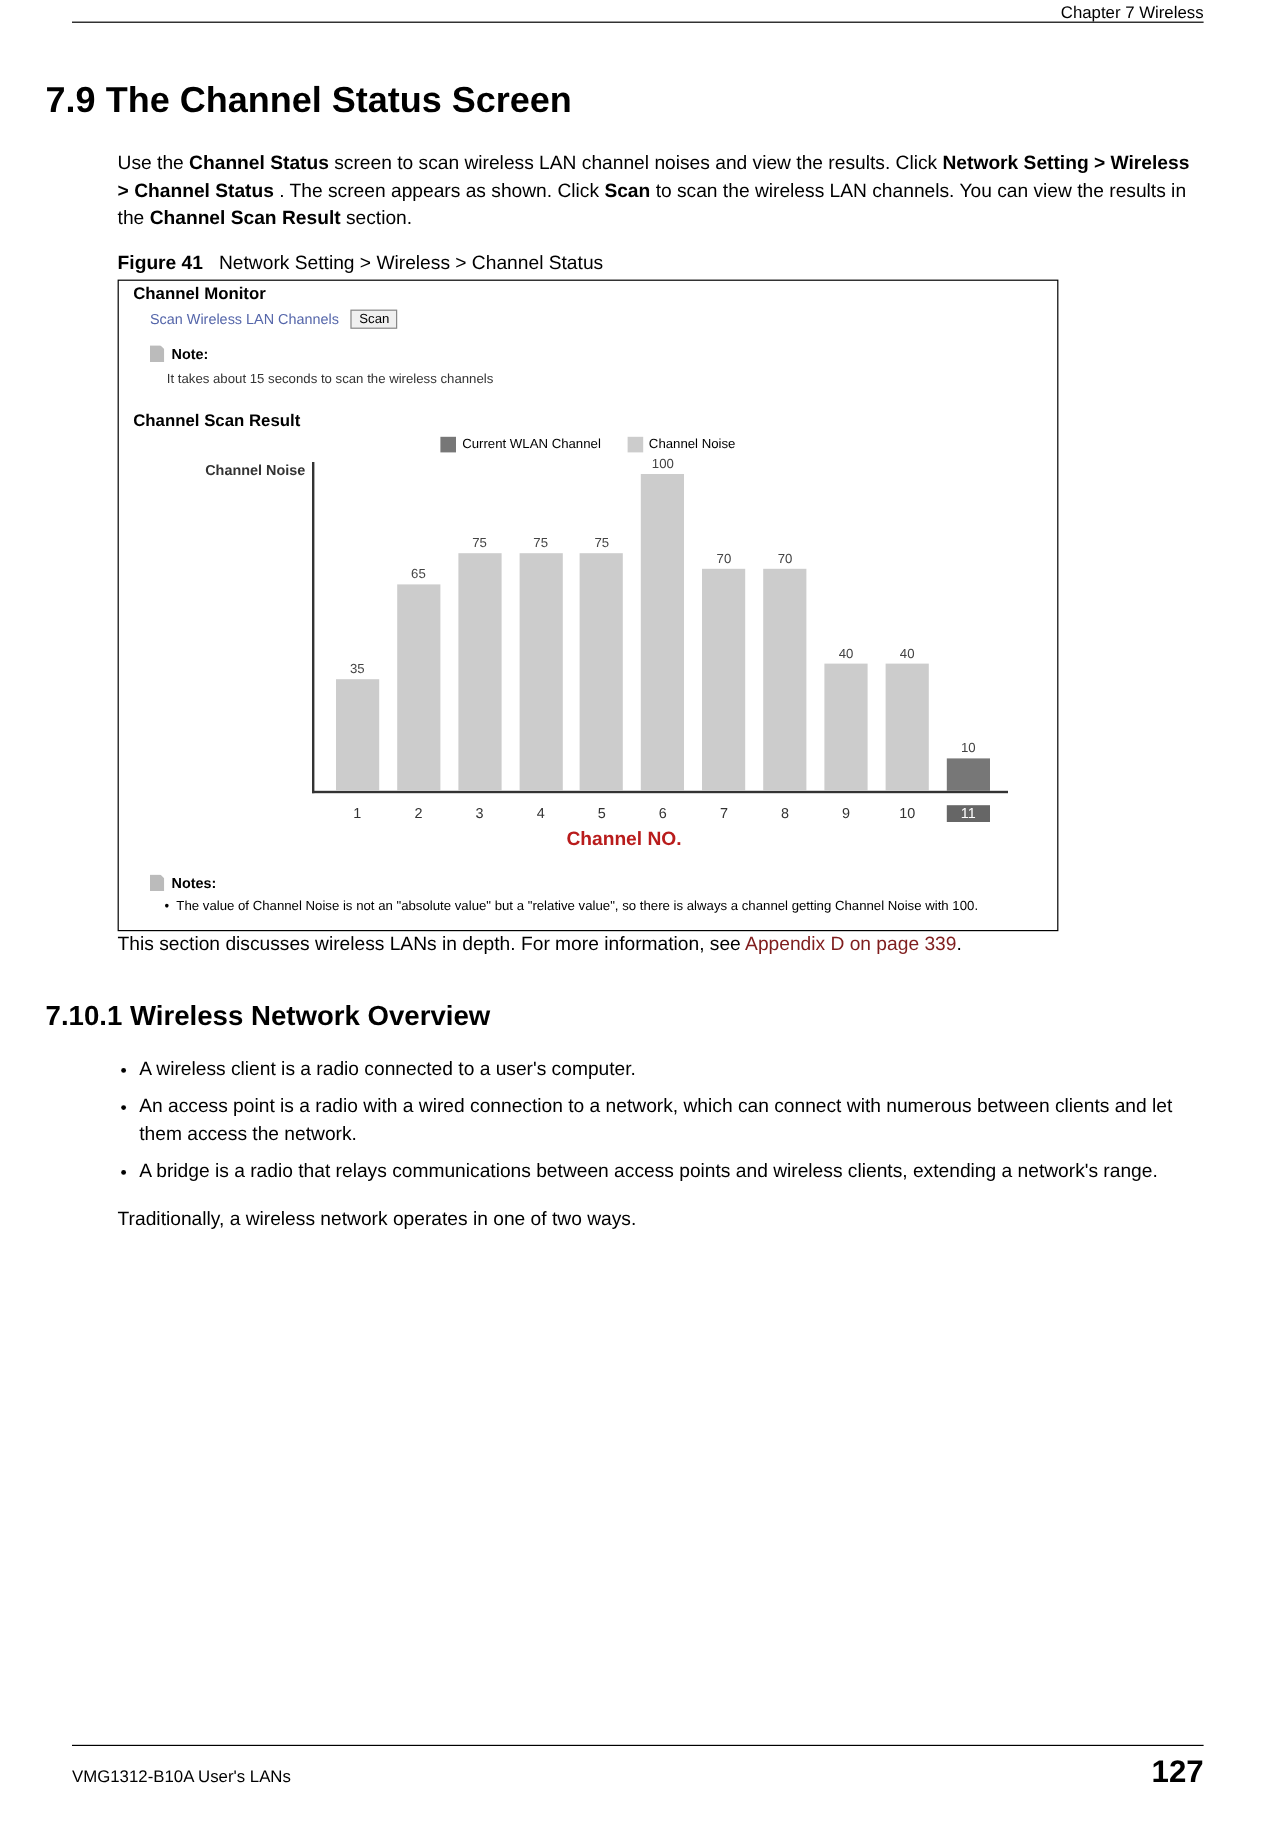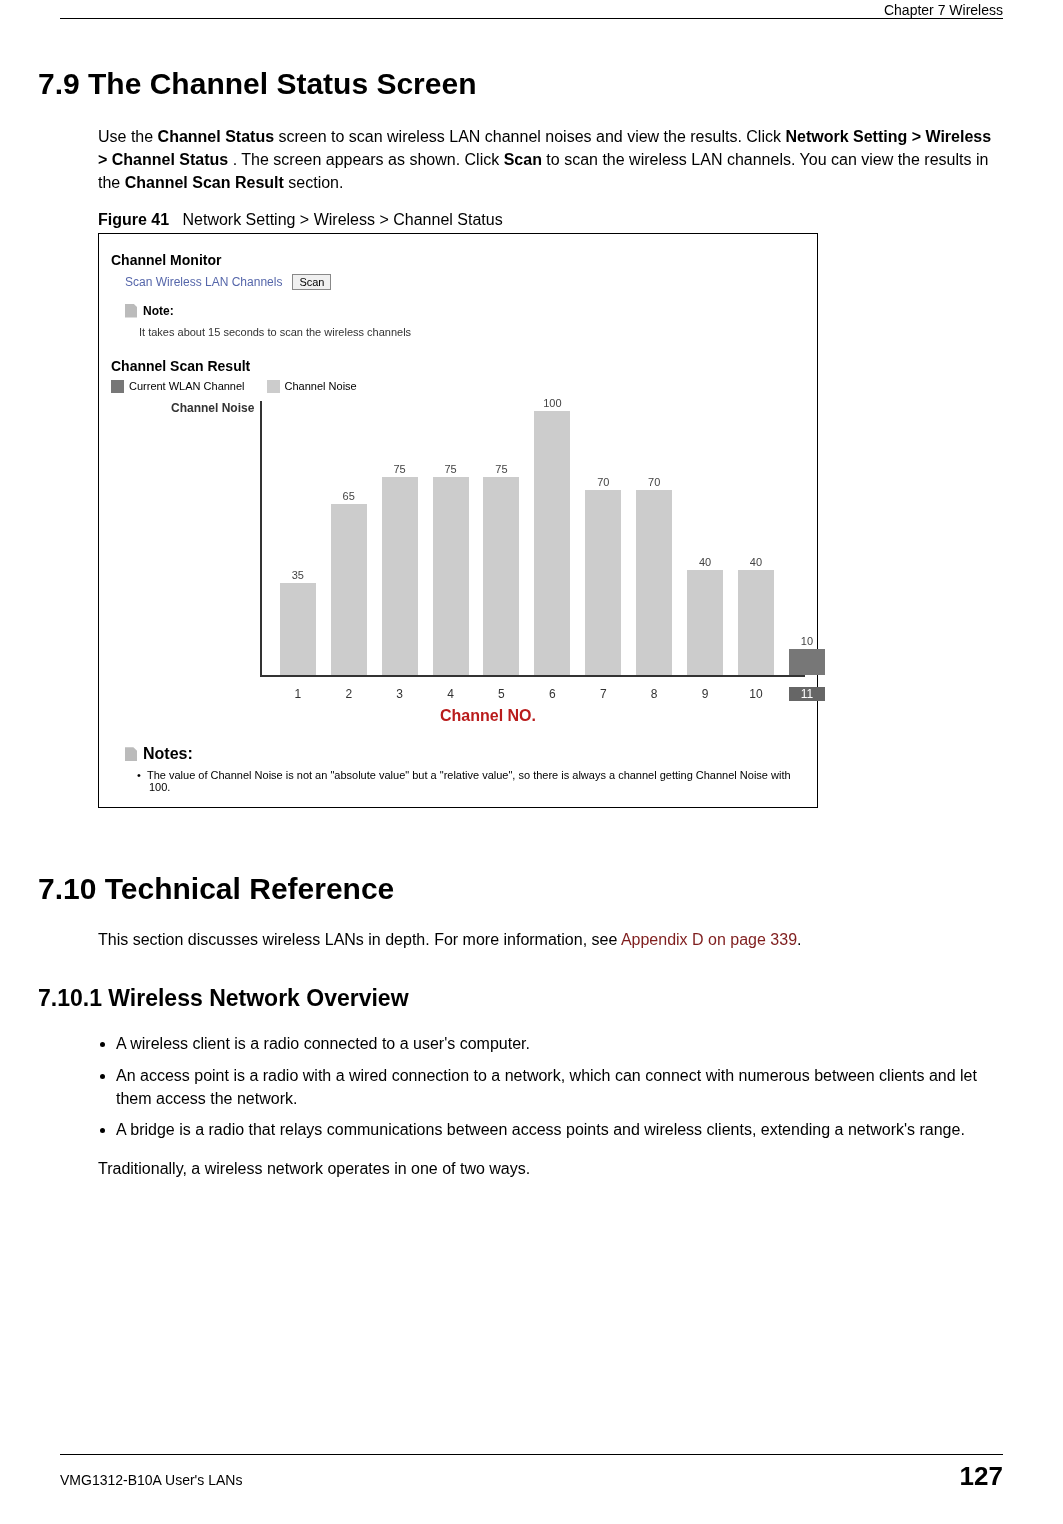--- a/index.html
+++ b/index.html
@@ -4,44 +4,44 @@
 <style>
   html,body{margin:0;padding:0;background:#fff;color:#000;font-family:Verdana,Geneva,sans-serif}
   .page{width:1063px;height:1524px;margin:0 auto;position:relative;box-sizing:border-box;padding:18px 60px 0 60px}
   .hr-top{border:none;border-top:1.5px solid #000;margin:0}
   .hdr-right{position:absolute;top:0;right:60px;font-size:14px;padding-top:2px}
   .h2{font-family:Arial,Helvetica,sans-serif;font-weight:bold;font-size:30px;margin:48px 0 24px -22px}
   .body-indent{margin-left:38px;margin-right:0}
   .p{font-size:16px;line-height:1.45;margin:0 0 16px 0}
   .b{font-weight:bold}
   .fig-cap{font-size:16px;margin:12px 0 4px 0}
-  .fig-box{border:1px solid #000;width:720px;box-sizing:border-box;padding:18px 12px 14px 12px;font-family:Arial,Helvetica,sans-serif}
+  .fig-box{border:1px solid #000;width:784px;box-sizing:border-box;padding:2px 12px 14px 12px;font-family:Arial,Helvetica,sans-serif}
   .fb-title{font-weight:bold;font-size:14px;margin-bottom:6px}
   .fb-row{display:flex;align-items:center;gap:10px;font-size:12px;color:#5566aa;margin-bottom:14px;margin-left:14px}
   .scan-btn{font-size:11px;border:1px solid #888;background:#f0f0f0;padding:1px 6px}
   .note-row{display:flex;align-items:center;gap:6px;font-size:12px;margin-left:14px}
   .note-icon{width:12px;height:14px;position:relative}
   .note-icon::before{content:"";position:absolute;inset:0;background:#bbb;clip-path:polygon(0 0,70% 0,100% 25%,100% 100%,0 100%)}
   .note-sub{font-size:11px;margin:8px 0 20px 28px;color:#333}
-  .legend{display:flex;gap:22px;justify-content:flex-start;font-size:11px;margin-bottom:8px}
+  .legend{display:flex;gap:22px;justify-content:center;font-size:11px;margin-bottom:8px}
   .swatch{display:inline-block;width:13px;height:13px;vertical-align:middle;margin-right:5px}
   .sw-cur{background:#777}
   .sw-noise{background:#ccc}
   .chart-wrap{display:flex;align-items:flex-start;margin-left:60px}
   .ylab{font-size:12px;font-weight:bold;white-space:nowrap;color:#333;margin-right:6px}
   .plot-area{position:relative;width:580px;height:300px}
   .axis-y{position:absolute;left:0;top:0;bottom:24px;width:2px;background:#333}
   .axis-x{position:absolute;left:0;right:0;bottom:24px;height:2px;background:#333}
   .bar{position:absolute;bottom:26px;width:36px;background:#ccc}
   .bar.current{background:#777}
   .bar-lab{position:absolute;width:36px;text-align:center;font-size:11px;color:#444}
   .x-tick{position:absolute;bottom:0;width:36px;text-align:center;font-size:12px;color:#333}
   .x-tick.current{background:#666;color:#fff}
   .xlab{text-align:center;font-size:16px;font-weight:bold;color:#b91c1c;margin-top:6px;margin-left:60px}
-  .notes-row{display:flex;align-items:center;gap:6px;font-size:16px;margin:20px 0 6px 14px}
+  .notes-row{display:flex;align-items:center;gap:6px;font-size:12px;margin:20px 0 6px 14px}
   .notes-bullet{font-size:11px;margin-left:26px;text-indent:-12px;padding-left:12px}
   .h2b{font-family:Arial,Helvetica,sans-serif;font-weight:bold;font-size:30px;margin:64px 0 22px -22px}
   .link{color:#7f1d1d}
   .h3{font-family:Arial,Helvetica,sans-serif;font-weight:bold;font-size:23px;margin:34px 0 20px -22px}
   ul.bul{margin:0 0 16px 0;padding-left:18px}
   ul.bul li{font-size:16px;line-height:1.45;margin-bottom:8px}
   .footer{position:absolute;left:60px;right:60px;bottom:32px}
   .hr-bot{border:none;border-top:1.5px solid #000;margin:0 0 6px 0}
   .foot-row{display:flex;justify-content:space-between;align-items:baseline}
   .foot-left{font-size:14px}
@@ -136,21 +136,20 @@
     <div class="xlab">Channel NO.</div>
 
     <div class="notes-row">
       <span class="note-icon"></span>
       <span class="b">Notes:</span>
     </div>
     <div class="notes-bullet">•&nbsp;&nbsp;<span>The value of Channel Noise is not an "absolute value" but a "relative value", so there is always a channel getting Channel Noise with 100.</span></div>
   </div>
 </div>
 
-<h2 class="h2b">7.10  Technical Reference</h2>
 <div class="body-indent">
   <p class="p">
     <span>This section discusses wireless LANs in depth. For more information, see </span>
     <span class="link">Appendix D on page 339</span><span>.</span>
   </p>
 </div>
 
 <h3 class="h3">7.10.1  Wireless Network Overview</h3>
 <div class="body-indent">
   <ul class="bul">

